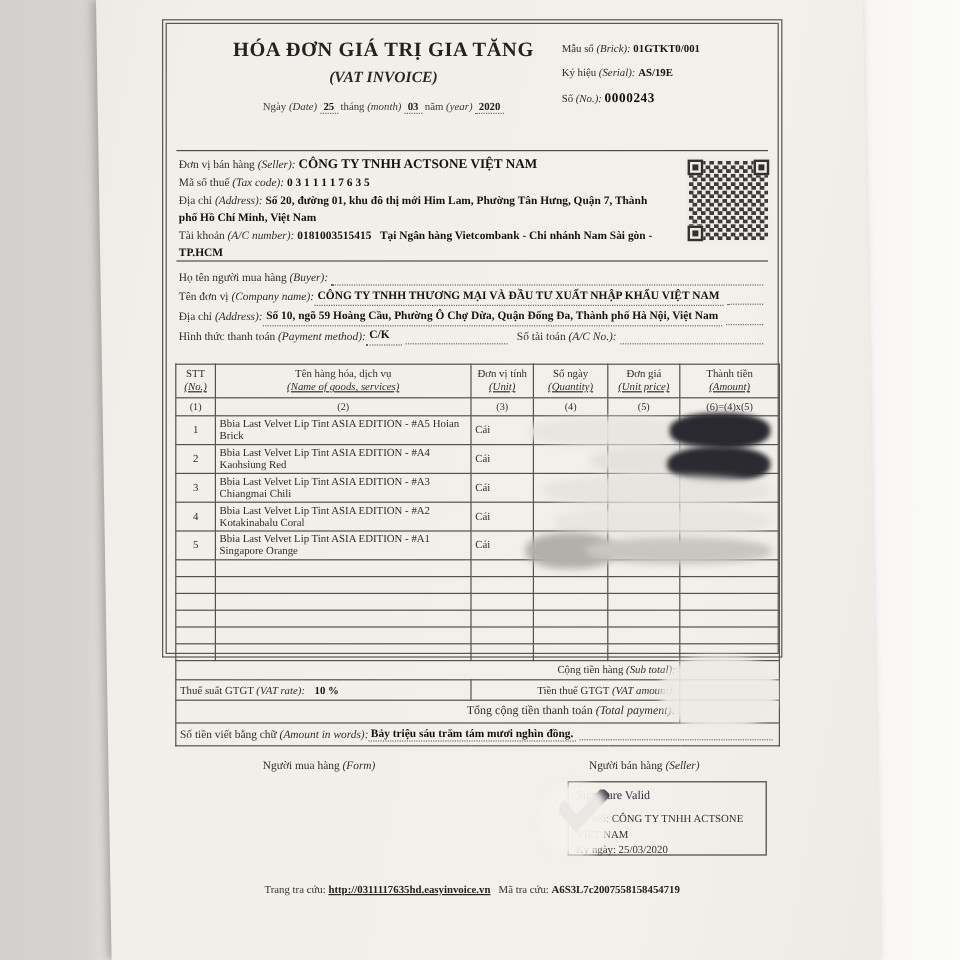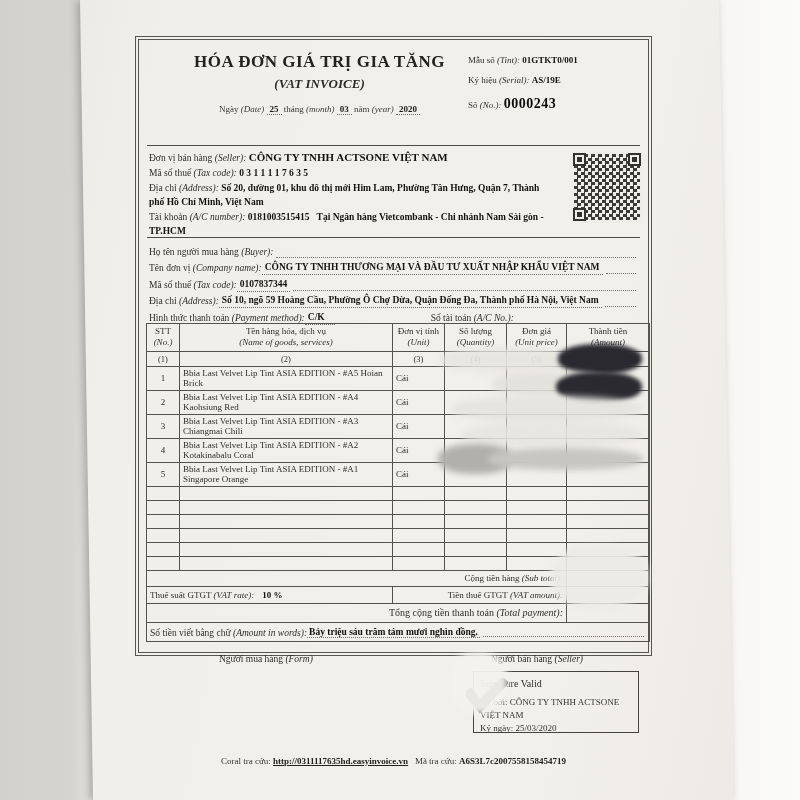--- a/index.html
+++ b/index.html
@@ -8,57 +8,57 @@
     background:linear-gradient(90deg,#d3d1ce 0%,#d6d4d1 9%,#e2e0dd 11%,#f7f6f5 90%,#fbfbfa 100%);
     font-family:"Liberation Serif","DejaVu Serif",serif;color:#2f2d2a;
   }
   .paper-wrap{position:absolute;inset:0;filter:drop-shadow(-3px 0 4px rgba(0,0,0,.28));}
   .paper{
     position:absolute;inset:0;
     clip-path:polygon(80px 0px,719px 0px,734px 800px,93px 800px);
     background:linear-gradient(100deg,#e9e7e2 0%,#f1efea 18%,#f2f0eb 70%,#ece9e4 100%);
   }
   .frame{
-    position:absolute;left:135px;top:36px;width:517px;height:620px;
+    position:absolute;left:135px;top:16px;width:517px;height:532px;
     border:4px double #57554f;box-sizing:border-box;
   }
   
   .hdr{position:absolute;top:12px;left:6px;right:6px;display:flex;}
   .hdr-left{width:65%;text-align:center;padding-left:26px;box-sizing:border-box;}
   .title{font-size:17px;font-weight:bold;letter-spacing:.5px;color:#232220;}
   .subtitle{font-size:13px;font-weight:bold;font-style:italic;margin-top:4px;color:#2a2926;}
   .dateline{font-size:9px;margin-top:12px;color:#3a3834;}
   .dateline i{font-style:italic;}
   .dval{font-weight:bold;border-bottom:1px dotted #6e6a63;padding:0 3px;color:#1c1b19;}
   .hdr-right{width:35%;font-size:9px;padding-top:4px;line-height:1.1;}
   .hdr-right .row{margin-bottom:10px;}
   .hdr-right i{font-style:italic;}
   .hdr-right b{color:#15140f;}
-  .invno{font-size:14px;font-weight:bold;color:#0d0c0a;letter-spacing:.5px;}
+  .invno{font-size:11px;font-weight:bold;color:#0d0c0a;letter-spacing:.5px;}
   .sep{position:absolute;left:8px;right:8px;border-top:1.5px solid #4e4c46;}
   
   .fline{display:flex;align-items:flex-end;font-size:9.5px;line-height:13px;margin-top:2.5px;}
   .fline .lbl{white-space:nowrap;}
   .fline i{font-style:italic;}
   .fline b{color:#15130f;}
   .fill{flex:1;border-bottom:1px dotted #716d66;margin:0 2px 1px 3px;height:10px;min-width:10px;}
   .seller{position:absolute;top:110px;left:10px;right:10px;padding-right:84px;}
   .seller p{margin:0 0 1px 0;font-size:9.5px;line-height:14px;}
   .seller b{color:#14120e;}
   .qr{position:absolute;right:-2px;top:4px;width:66px;height:66px;background:
       repeating-conic-gradient(#3c3b39 0% 25%, #efede8 0% 50%) 0 0/7px 7px;outline:3px solid #efede8;}
   .qr .fp{position:absolute;width:13px;height:13px;border:2.5px solid #33322f;background:#efede8;box-sizing:border-box;}
   .qr .fp::after{content:"";position:absolute;left:2px;top:2px;right:2px;bottom:2px;background:#33322f;}
   .fp.tl{left:-1px;top:-1px;} .fp.tr{right:-1px;top:-1px;} .fp.bl{left:-1px;bottom:-1px;}
   .buyer{position:absolute;top:203px;left:10px;right:10px;}
   
   .tbl{position:absolute;top:283px;left:7px;right:7px;border-collapse:collapse;table-layout:fixed;width:503px;}
   .tbl td,.tbl th{border:1px solid #54524c;font-size:9px;padding:0 3px;color:#302e2a;box-sizing:border-box;}
   .tbl th{font-weight:normal;text-align:center;line-height:1.25;padding:2px 1px;}
-  .tbl th i{font-style:italic;}
+  .tbl th i{font-style:italic;text-decoration:underline;}
   .sub td{text-align:center;font-size:8.5px;height:15px;padding:0;}
   .prow td{height:24px;line-height:1.15;}
   .prow .c-no{text-align:center;}
   .prow .c-unit{text-align:left;}
   .erow td{height:14px;}
   .t-label{text-align:right;font-size:9.5px;padding-right:4px;}
   .t-label i{font-style:italic;}
   .vatleft{font-size:9.5px;text-align:left;padding-left:4px;font-family:Liberation Serif, serif;}
   .vatleft b{padding-left:8px;color:#14120e;}
   .wordsrow td{font-size:9.5px;height:19px;}
@@ -102,21 +102,21 @@
           <span>Ngày</span> <i>(Date)</i>
           <span class="dval">25</span>
           <span>tháng</span> <i>(month)</i>
           <span class="dval">03</span>
           <span>năm</span> <i>(year)</i>
           <span class="dval">2020</span>
         </div>
       </div>
       <div class="hdr-right">
         <div class="row">
-          <span>Mẫu số</span> <i>(Tint):</i>
+          <span>Mẫu số</span> <i>(Brick):</i>
           <b>01GTKT0/001</b>
         </div>
         <div class="row">
           <span>Ký hiệu</span> <i>(Serial):</i>
           <b>AS/19E</b>
         </div>
         <div class="row">
           <span>Số</span> <i>(No.):</i>
           <span class="invno">0000243</span>
         </div>
@@ -156,25 +156,20 @@
       <div class="fline">
         <span class="lbl"><span>Họ tên người mua hàng</span> <i>(Buyer):</i></span>
         <span class="fill"></span>
       </div>
       <div class="fline">
         <span class="lbl"><span>Tên đơn vị</span> <i>(Company name):</i></span>
         <b class="dval">CÔNG TY TNHH THƯƠNG MẠI VÀ ĐẦU TƯ XUẤT NHẬP KHẨU VIỆT NAM</b>
         <span class="fill"></span>
       </div>
       <div class="fline">
-        <span class="lbl"><span>Mã số thuế</span> <i>(Tax code):</i></span>
-        <b class="dval">0107837344</b>
-        <span class="fill"></span>
-      </div>
-      <div class="fline">
         <span class="lbl"><span>Địa chỉ</span> <i>(Address):</i></span>
         <b class="dval">Số 10, ngõ 59 Hoàng Cầu, Phường Ô Chợ Dừa, Quận Đống Đa, Thành phố Hà Nội, Việt Nam</b>
         <span class="fill"></span>
       </div>
       <div class="fline">
         <span class="lbl"><span>Hình thức thanh toán</span> <i>(Payment method):</i></span>
         <b class="dval" style="padding-right:10px">C/K</b>
         <span class="fill" style="max-width:85px"></span>
         <span class="lbl" style="margin-left:6px"><span>Số tài toán</span> <i>(A/C No.):</i></span>
         <span class="fill"></span>
@@ -188,21 +183,21 @@
           <col style="width:52px">
           <col style="width:62px">
           <col style="width:60px">
           <col style="width:83px">
         </colgroup>
       <tbody>
           <tr>
         <th><span>STT</span><br><i>(No.)</i></th>
         <th><span>Tên hàng hóa, dịch vụ</span><br><i>(Name of goods, services)</i></th>
         <th><span>Đơn vị tính</span><br><i>(Unit)</i></th>
-        <th><span>Số lượng</span><br><i>(Quantity)</i></th>
+        <th><span>Số ngày</span><br><i>(Quantity)</i></th>
         <th><span>Đơn giá</span><br><i>(Unit price)</i></th>
         <th><span>Thành tiền</span><br><i>(Amount)</i></th>
       </tr>
       <tr class="sub">
         <td>(1)</td>
             <td>(2)</td>
             <td>(3)</td>
         <td>(4)</td>
             <td>(5)</td>
             <td>(6)=(4)x(5)</td>
@@ -338,21 +333,21 @@
         <span>Ký ngày:</span>
         <span>25/03/2020</span>
       </div>
       <svg class="checkmark" width="42" height="36" viewBox="0 0 42 36">
         <polyline points="4,16 14,28 36,5" fill="none" stroke="#34323c" stroke-width="10" stroke-linecap="square" opacity="0.9"></polyline>
       </svg>
     </div>
 
     <div class="ftr">
       <div>
-        <span>Coral tra cứu:</span>
+        <span>Trang tra cứu:</span>
         <span class="url">http://0311117635hd.easyinvoice.vn</span>&nbsp;&nbsp;
         <span>Mã tra cứu:</span>
         <b>A6S3L7c2007558158454719</b>
       </div>
     </div>
   </div>
 
 
   <div class="sm light" style="left:440px;top:348px;width:140px;height:24px;background:rgba(231,229,224,.92)"></div>
   <div class="sm dark" style="left:558px;top:344px;width:84px;height:30px;background:#2a2930"></div>

